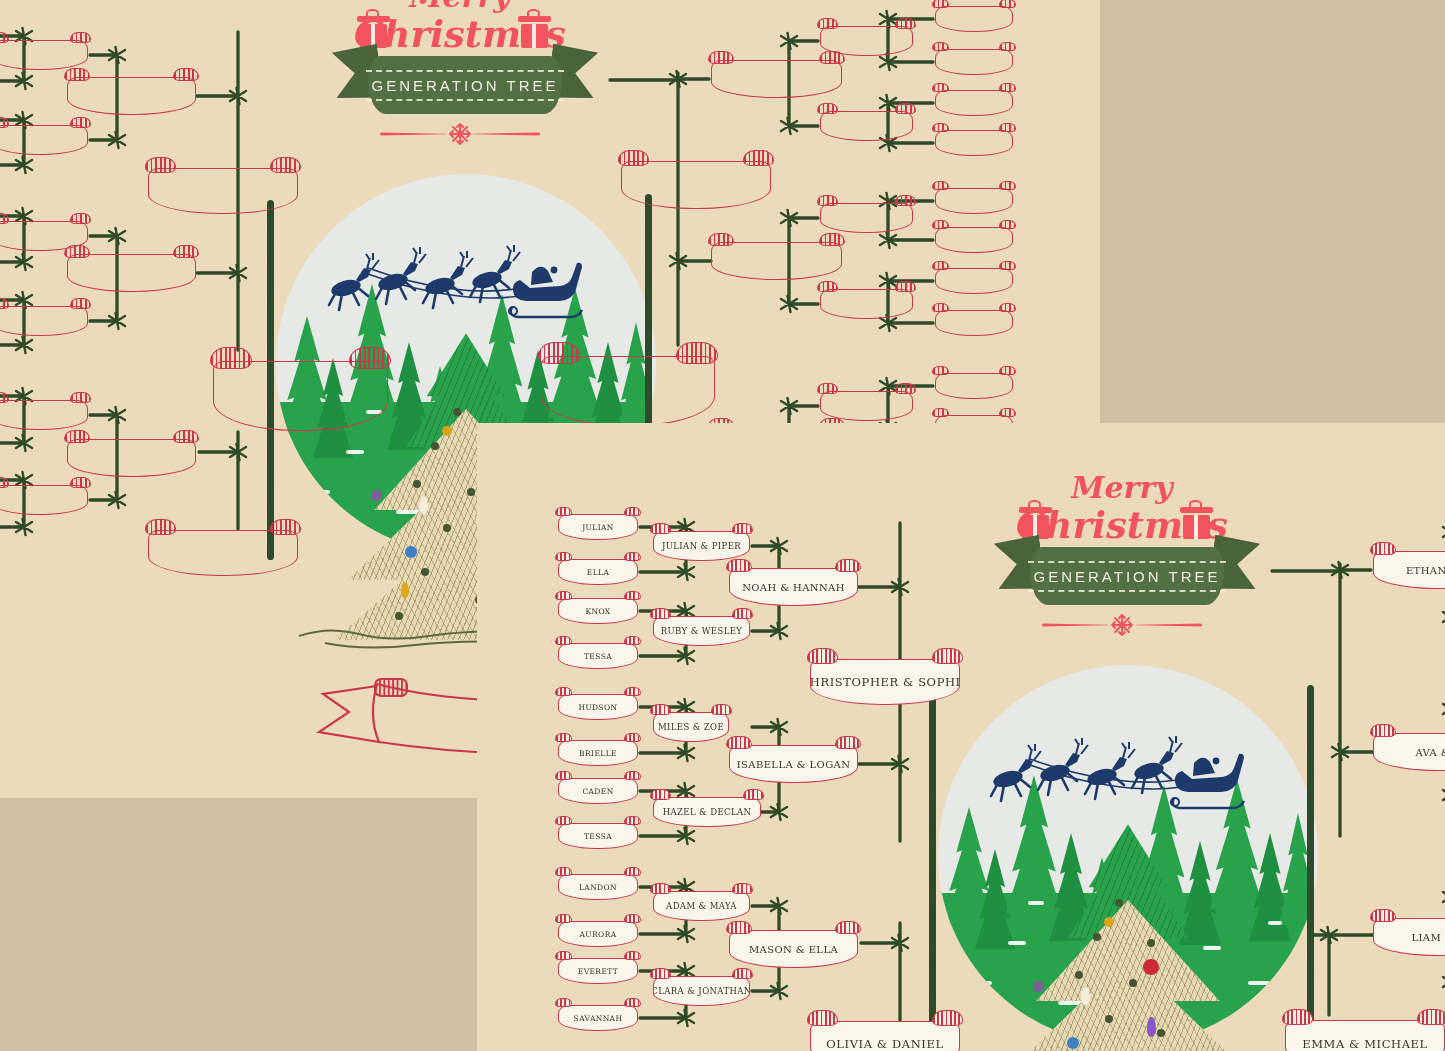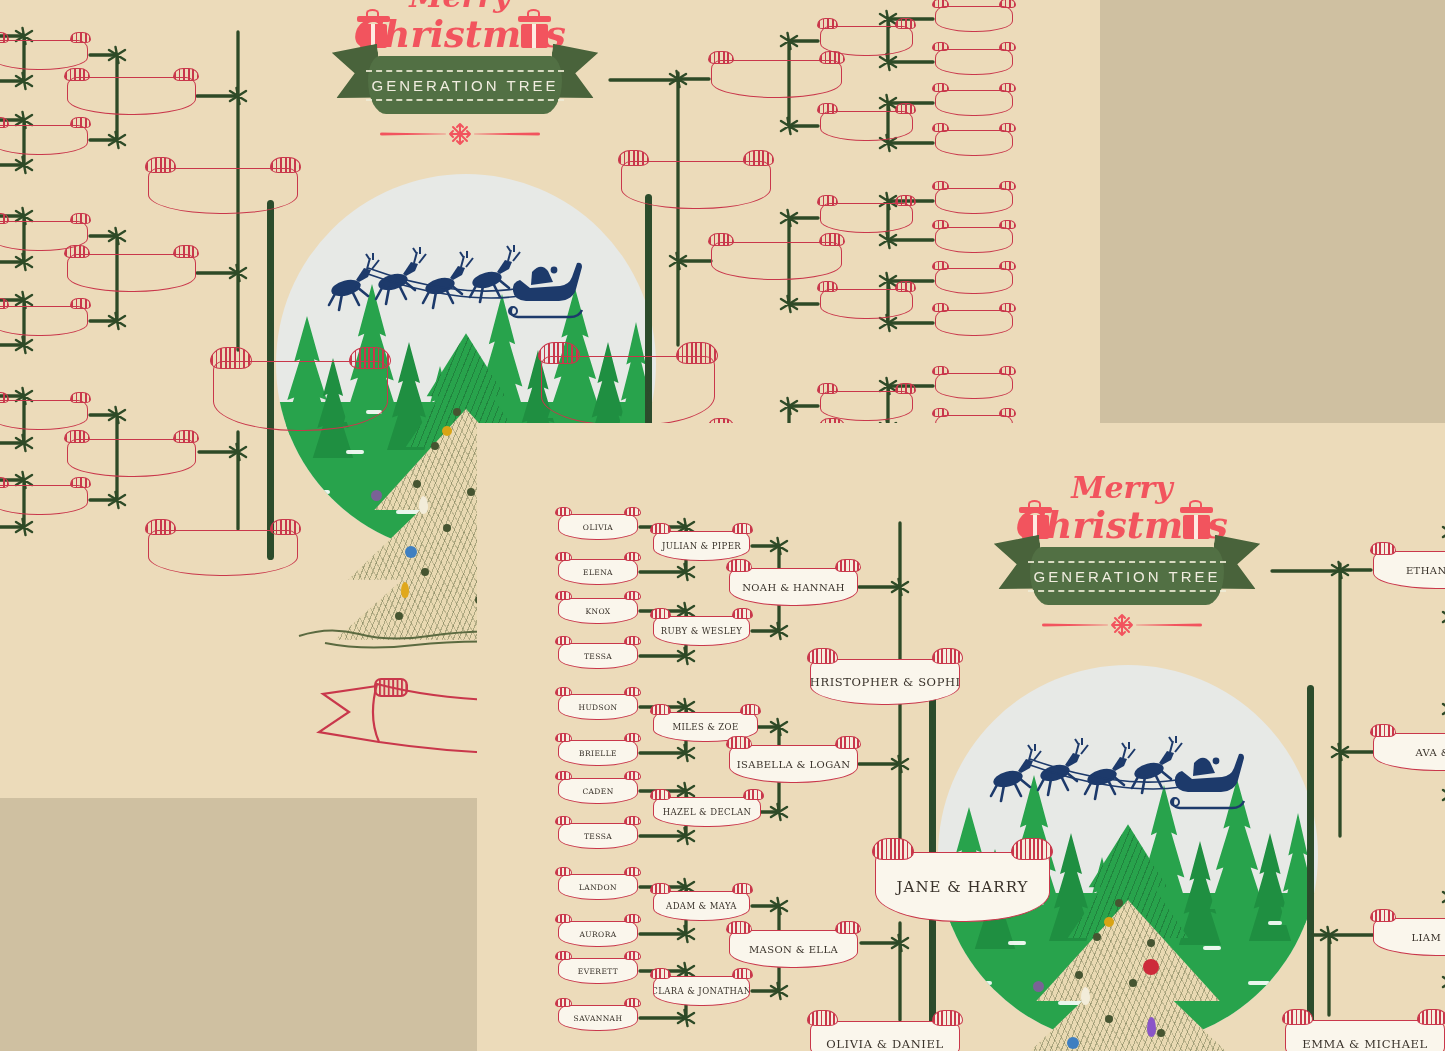--- a/index.html
+++ b/index.html
@@ -590,28 +590,28 @@
    </div>
    <div class="div-line l" style="left:565px;top:200px;width:66px"></div>
    <div class="div-line r" style="left:659px;top:200px;width:66px"></div>
    <svg width="24" height="24" viewBox="-12 -12 24 24" style="position:absolute;left:633px;top:190px">
     <g stroke="#f2545e" stroke-width="2" stroke-linecap="round">
       <path d="M0,-10 L0,10 M-10,0 L10,0 M-7,-7 L7,7 M-7,7 L7,-7 M0,-10 l-3,3 M0,-10 l3,3 M0,10 l-3,-3 M0,10 l3,-3 M-10,0 l3,-3 M-10,0 l3,3 M10,0 l-3,-3 M10,0 l-3,3"></path>
     </g>
     </svg>
     <div class="banner filled b-s4" style="left:81px;top:91px;width:80px;height:26px">
       <div class="scroll">
-        <span class="blabel">OLIVIA</span>
+        <span class="blabel">JULIAN</span>
       </div>
       <div class="curl" style="left:-3px;top:-7px;width:17px;height:9px"></div>
       <div class="curl" style="right:-3px;top:-7px;width:17px;height:9px"></div>
     </div>
     <div class="banner filled b-s4" style="left:81px;top:136px;width:80px;height:26px">
       <div class="scroll">
-        <span class="blabel">ELENA</span>
+        <span class="blabel">ELLA</span>
       </div>
       <div class="curl" style="left:-3px;top:-7px;width:17px;height:9px"></div>
       <div class="curl" style="right:-3px;top:-7px;width:17px;height:9px"></div>
     </div>
     <div class="banner filled b-s4" style="left:81px;top:175px;width:80px;height:26px">
       <div class="scroll">
         <span class="blabel">KNOX</span>
       </div>
       <div class="curl" style="left:-3px;top:-7px;width:17px;height:9px"></div>
       <div class="curl" style="right:-3px;top:-7px;width:17px;height:9px"></div>
@@ -686,21 +686,21 @@
       <div class="curl" style="left:-3px;top:-8px;width:21px;height:11px"></div>
       <div class="curl" style="right:-3px;top:-8px;width:21px;height:11px"></div>
     </div>
     <div class="banner filled b-s3" style="left:176px;top:193px;width:97px;height:30px">
       <div class="scroll">
         <span class="blabel">RUBY &amp; WESLEY</span>
       </div>
       <div class="curl" style="left:-3px;top:-8px;width:21px;height:11px"></div>
       <div class="curl" style="right:-3px;top:-8px;width:21px;height:11px"></div>
     </div>
-    <div class="banner filled b-s3" style="left:176px;top:289px;width:105px;height:30px">
+    <div class="banner filled b-s3" style="left:176px;top:289px;width:76px;height:30px">
       <div class="scroll">
         <span class="blabel">MILES &amp; ZOE</span>
       </div>
       <div class="curl" style="left:-3px;top:-8px;width:21px;height:11px"></div>
       <div class="curl" style="right:-3px;top:-8px;width:21px;height:11px"></div>
     </div>
     <div class="banner filled b-s3" style="left:176px;top:374px;width:108px;height:30px">
       <div class="scroll">
         <span class="blabel">HAZEL &amp; DECLAN</span>
       </div>
@@ -749,27 +749,20 @@
       <div class="curl" style="left:-3px;top:-11px;width:31px;height:16px"></div>
       <div class="curl" style="right:-3px;top:-11px;width:31px;height:16px"></div>
     </div>
     <div class="banner filled b-s1" style="left:333px;top:598px;width:150px;height:46px">
       <div class="scroll">
         <span class="blabel">OLIVIA &amp; DANIEL</span>
       </div>
       <div class="curl" style="left:-3px;top:-11px;width:31px;height:16px"></div>
       <div class="curl" style="right:-3px;top:-11px;width:31px;height:16px"></div>
     </div>
-    <div class="banner filled b-s0" style="left:398px;top:429px;width:175px;height:70px">
-      <div class="scroll">
-        <span class="blabel">JANE &amp; HARRY</span>
-      </div>
-      <div class="curl" style="left:-3px;top:-14px;width:42px;height:22px"></div>
-      <div class="curl" style="right:-3px;top:-14px;width:42px;height:22px"></div>
-    </div>
     <div class="banner filled b-s2" style="left:896px;top:128px;width:131px;height:38px">
       <div class="scroll">
         <span class="blabel">ETHAN &amp; C</span>
       </div>
       <div class="curl" style="left:-3px;top:-9px;width:26px;height:13px"></div>
 
     </div>
     <div class="banner filled b-s2" style="left:896px;top:310px;width:131px;height:38px">
       <div class="scroll">
         <span class="blabel">AVA &amp; R</span>

